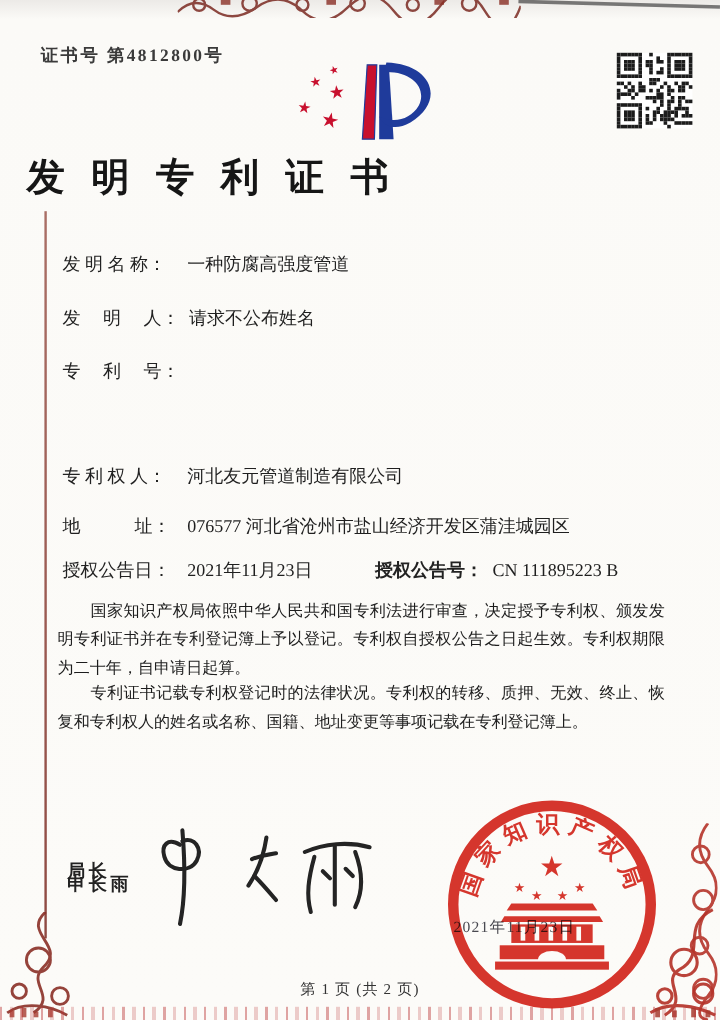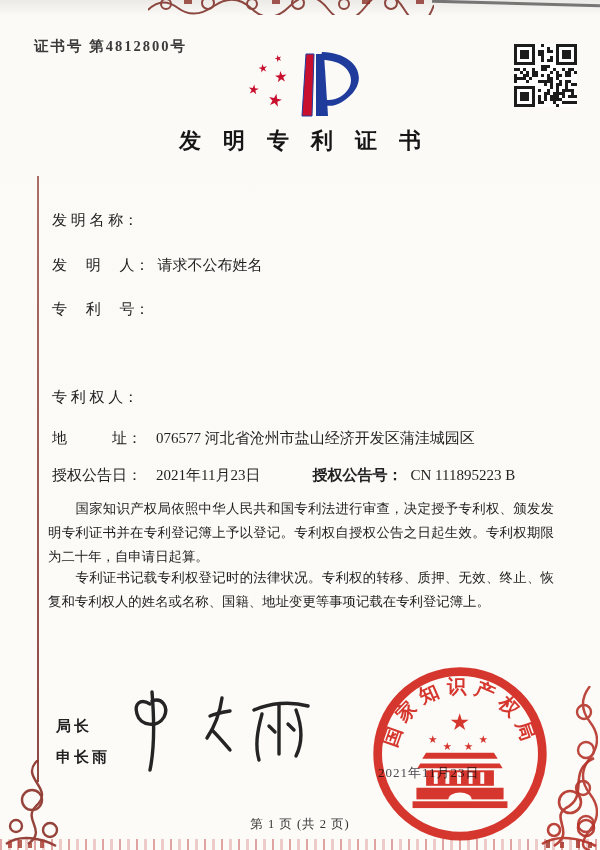--- a/index.html
+++ b/index.html
@@ -4,21 +4,21 @@
 <style>
   html,body{margin:0;padding:0;}
   #paper{
     position:relative; width:600px; height:850px; overflow:hidden;
     background:linear-gradient(180deg,#eceae7 0,#fbfaf7 16px,#fcfbf8 100%);
     font-family:"Liberation Serif","DejaVu Serif",serif;
     color:#2b2b2b;
   }
   .abs{position:absolute;}
   .cert-no{left:34px;top:37px;font-size:14.5px;letter-spacing:2px;color:#3a3a3a;font-weight:600;}
-  .title{left:0;top:126px;width:100%;text-align:center;font-size:22px;font-weight:bold;
+  .title{left:0;top:126px;width:100%;text-align:left;font-size:32px;font-weight:bold;
          letter-spacing:22px;text-indent:22px;color:#161616;}
   .row{left:52px;display:flex;align-items:baseline;font-size:15px;white-space:nowrap;}
   .flabel{display:inline-block;min-width:96px;font-weight:normal;color:#222;}
   .fvalue{margin-left:8px;color:#1f1f1f;}
   .flabel2{display:inline-block;font-weight:bold;color:#222;margin-left:52px;}
   .body-par{left:48px;width:506px;font-size:13.4px;line-height:1.78;text-indent:2.05em;
             color:#1d1d1d;text-align:justify;}
   .signoff{left:56px;font-size:15px;font-weight:bold;color:#222;letter-spacing:3px;}
   .footer{left:0;top:816px;width:100%;text-align:center;font-size:12.5px;color:#333;letter-spacing:1px;}
   .left-line{left:37px;top:176px;width:2px;height:606px;
@@ -289,47 +289,49 @@
       <div class="m" style="left: 9px; top: 60px;"></div>
       <div class="m" style="left: 12px; top: 60px;"></div>
       <div class="m" style="left: 15px; top: 60px;"></div>
       <div class="m" style="left: 18px; top: 60px;"></div>
     </div>
 
   <div class="abs title">发明专利证书</div>
 
   <div class="abs row" style="top:211px">
     <span class="flabel">发 明 名 称：</span>
+    <span class="fvalue">一种防腐高强度管道</span>
   </div>
   <div class="abs row" style="top:256px">
     <span class="flabel">发　 明　 人：</span>
     <span class="fvalue">请求不公布姓名</span>
   </div>
   <div class="abs row" style="top:300px">
     <span class="flabel">专　 利　 号：</span>
   </div>
   <div class="abs row" style="top:388px">
     <span class="flabel">专 利 权 人：</span>
+    <span class="fvalue">河北友元管道制造有限公司</span>
   </div>
   <div class="abs row" style="top:429px">
     <span class="flabel">地　　　址：</span>
     <span class="fvalue">076577 河北省沧州市盐山经济开发区蒲洼城园区</span>
   </div>
   <div class="abs row" style="top:466px">
     <span class="flabel">授权公告日：</span>
     <span class="fvalue">2021年11月23日</span>
     <span class="flabel2">授权公告号：</span>
     <span class="fvalue">CN 111895223 B</span>
   </div>
 
   <div class="abs body-par" style="top:566px">专利证书记载专利权登记时的法律状况。专利权的转移、质押、无效、终止、恢复和专利权人的姓名或名称、国籍、地址变更等事项记载在专利登记簿上。</div>
   <div class="abs body-par" style="top:497px">国家知识产权局依照中华人民共和国专利法进行审查，决定授予专利权、颁发发明专利证书并在专利登记簿上予以登记。专利权自授权公告之日起生效。专利权期限为二十年，自申请日起算。</div>
 
   <div class="abs signoff" style="top:717px">局长</div>
-  <div class="abs signoff" style="top:748px">申长雨</div>
+  <div class="abs signoff" style="top:728px">申长雨</div>
 
   <svg class="abs" style="left:122px;top:688px" width="210" height="92" viewBox="0 0 210 92">
     <g fill="none" stroke="#242424" stroke-width="3.4" stroke-linecap="round">
       <path d="M30,4 C32,28 33,58 28,82"></path>
       <path d="M28,16 C18,10 12,16 15,26 C18,38 36,40 42,29 C47,19 40,9 30,13"></path>
       <path d="M100,10 C98,24 93,38 85,50"></path>
       <path d="M88,28 C95,25 102,24 108,23"></path>
       <path d="M90,42 C97,49 102,55 108,62"></path>
       <path d="M132,22 C148,15 168,13 186,18"></path>
       <path d="M140,26 C135,44 133,58 137,72"></path>

